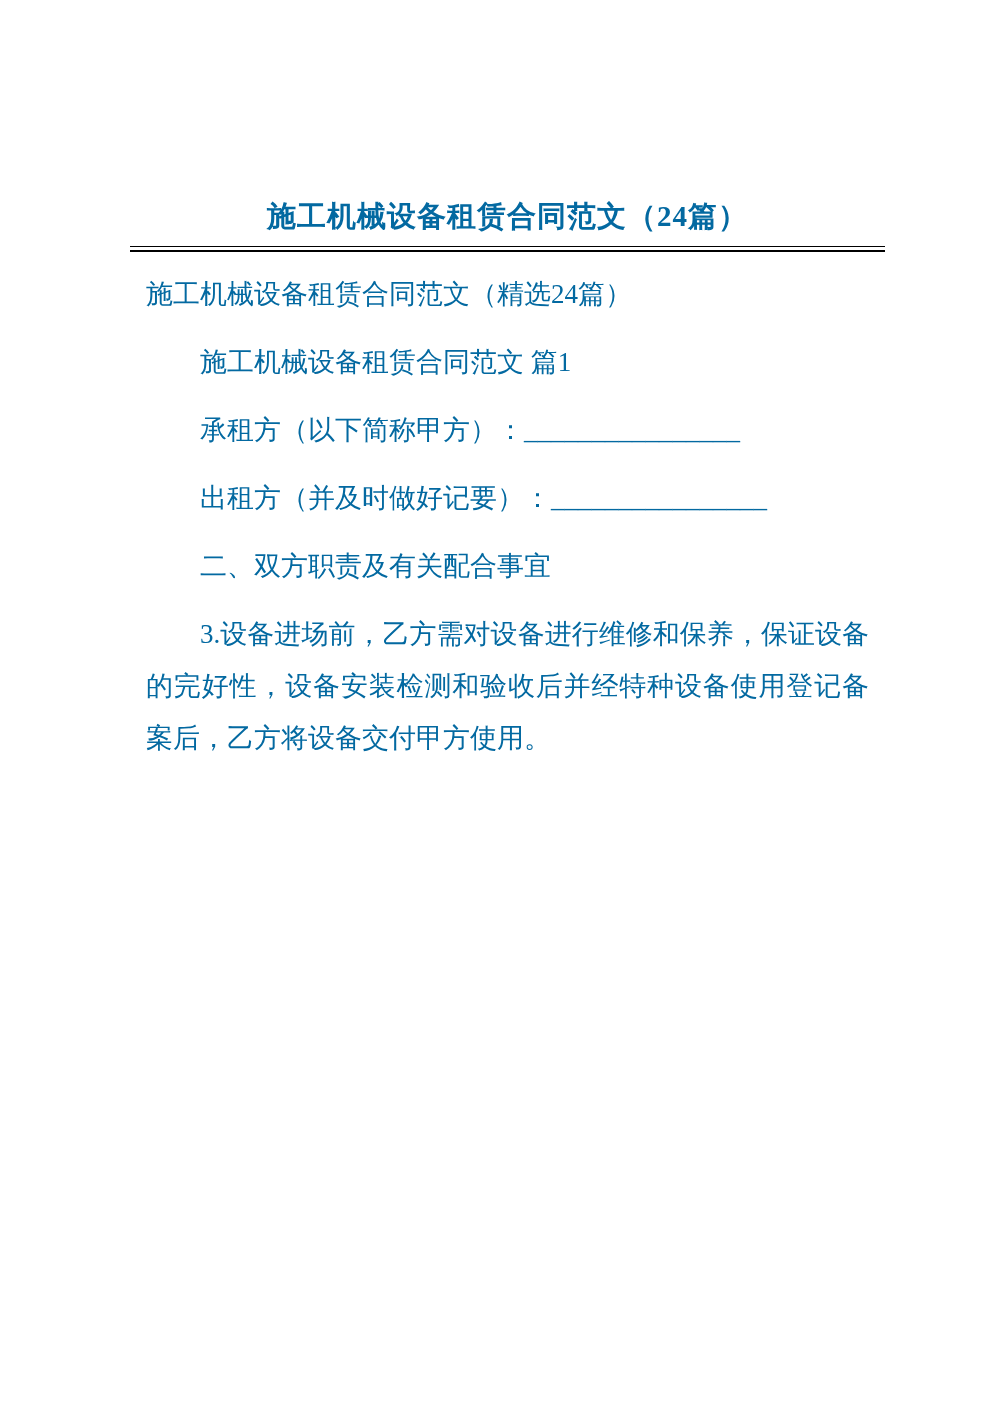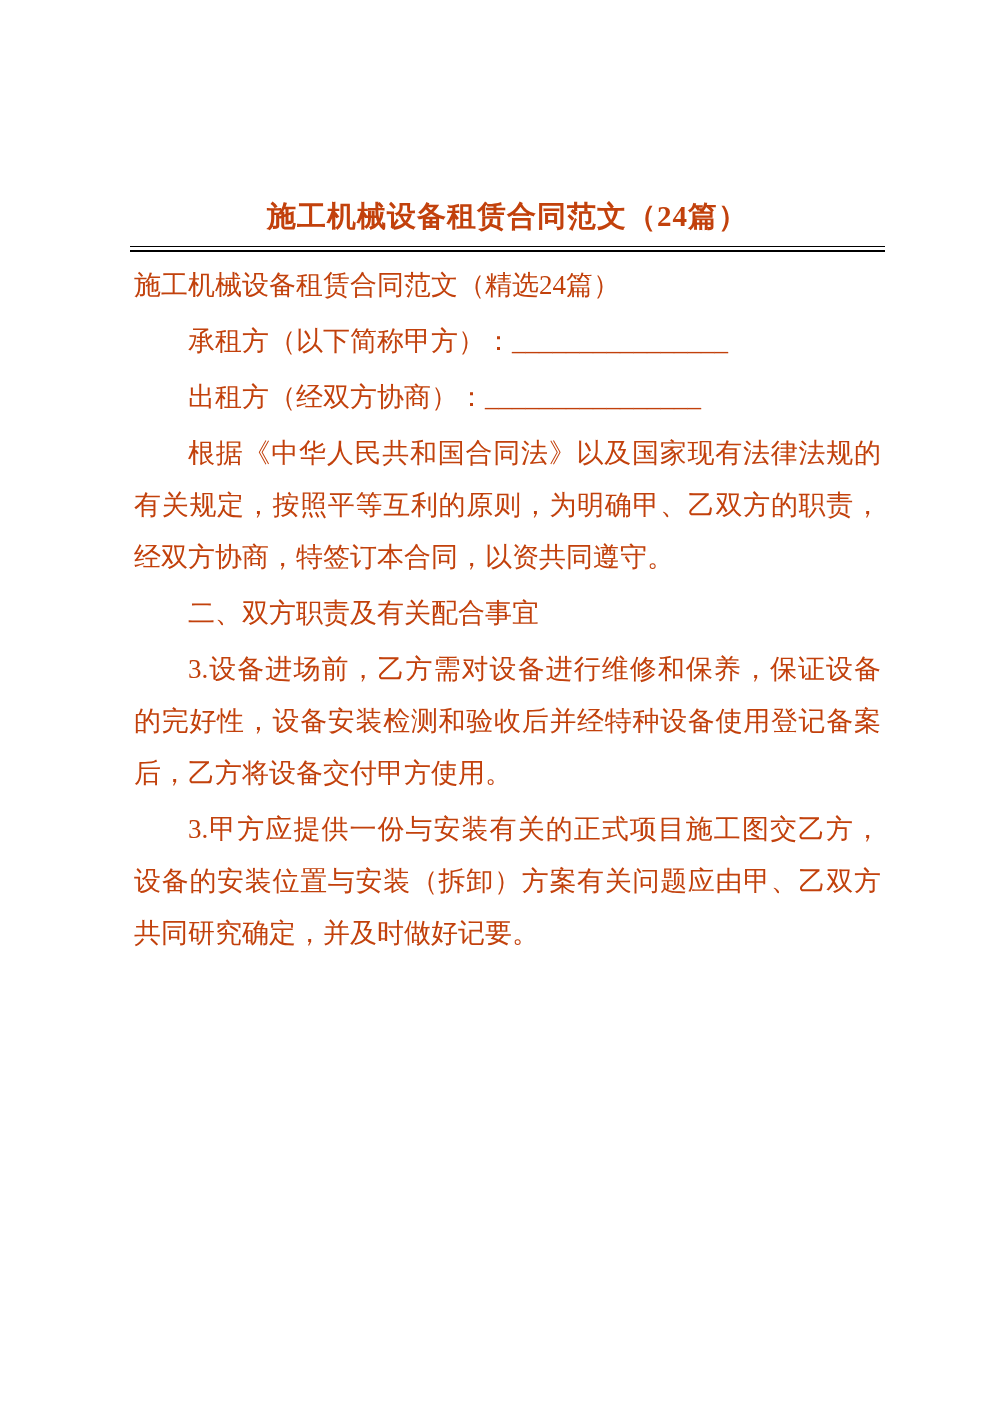--- a/index.html
+++ b/index.html
@@ -11,42 +11,42 @@
     width: 993px;
     height: 1404px;
     overflow: hidden;
   }
   .page {
     box-sizing: border-box;
     width: 993px;
     height: 1404px;
     padding: 196px 108px 0 130px;
     background: #ffffff;
-    color: #c2410c;
+    color: #0369a1;
     font-family: "Liberation Serif", "DejaVu Serif", serif;
   }
   .doc-title {
     margin: 0;
     font-size: 29px;
     line-height: 40px;
     font-weight: bold;
     text-align: center;
     letter-spacing: 1px;
   }
   .double-rule {
     margin-top: 10px;
     height: 3px;
     border-top: 1px solid #000000;
     border-bottom: 2px solid #000000;
   }
   .doc-body {
     margin-top: 7px;
   }
   .para {
-    margin: 4px;
+    margin: 16px;
     font-size: 27px;
     line-height: 52px;
     text-align: justify;
     text-justify: inter-ideograph;
     text-indent: 2em;
     word-break: break-all;
   }
   .para.flush {
     text-indent: 0;
   }
@@ -61,29 +61,28 @@
 <div class="page">
 
   <h1 class="doc-title">施工机械设备租赁合同范文（24篇）</h1>
 
   <div class="double-rule"></div>
 
   <div class="doc-body">
 
     <p class="para flush">施工机械设备租赁合同范文（精选24篇）</p>
 
+    <p class="para">施工机械设备租赁合同范文 篇1</p>
 
     <p class="para"><span>承租方（以下简称甲方）：</span><span class="blank">________________</span></p>
 
-    <p class="para"><span>出租方（经双方协商）：</span><span class="blank">________________</span></p>
+    <p class="para"><span>出租方（并及时做好记要）：</span><span class="blank">________________</span></p>
 
-    <p class="para">根据《中华人民共和国合同法》以及国家现有法律法规的有关规定，按照平等互利的原则，为明确甲、乙双方的职责，经双方协商，特签订本合同，以资共同遵守。</p>
 
 
     <p class="para">二、双方职责及有关配合事宜</p>
 
 
     <p class="para">3.设备进场前，乙方需对设备进行维修和保养，保证设备的完好性，设备安装检测和验收后并经特种设备使用登记备案后，乙方将设备交付甲方使用。</p>
 
-    <p class="para">3.甲方应提供一份与安装有关的正式项目施工图交乙方，设备的安装位置与安装（拆卸）方案有关问题应由甲、乙双方共同研究确定，并及时做好记要。</p>
 
   </div>
 </div>
 
 </body></html>

